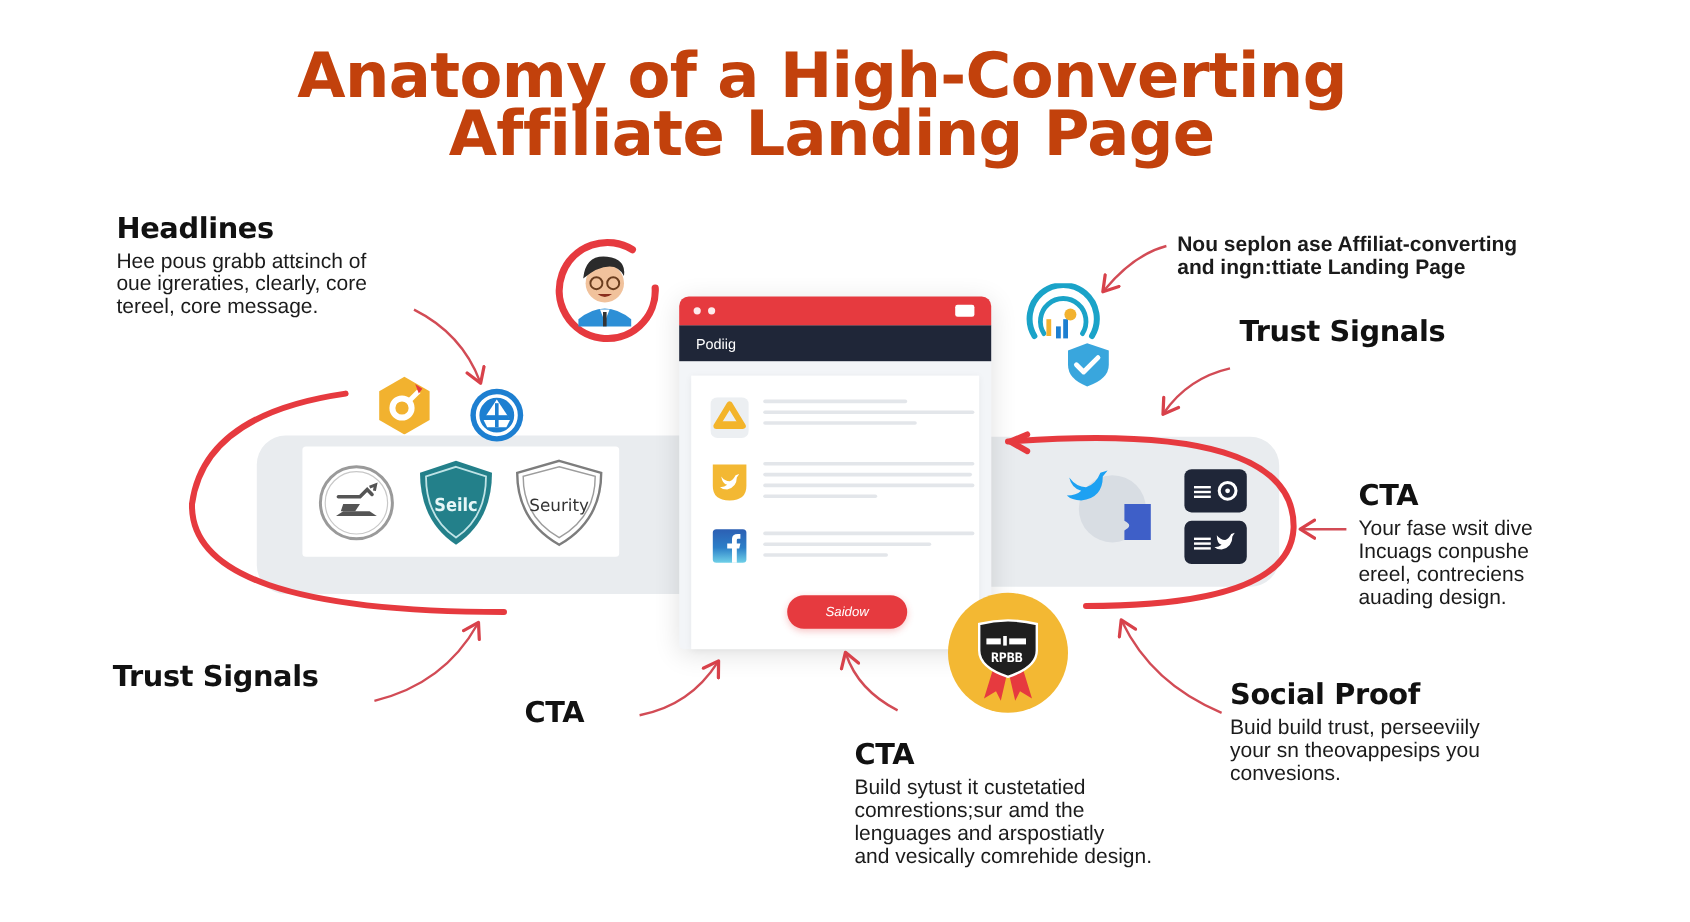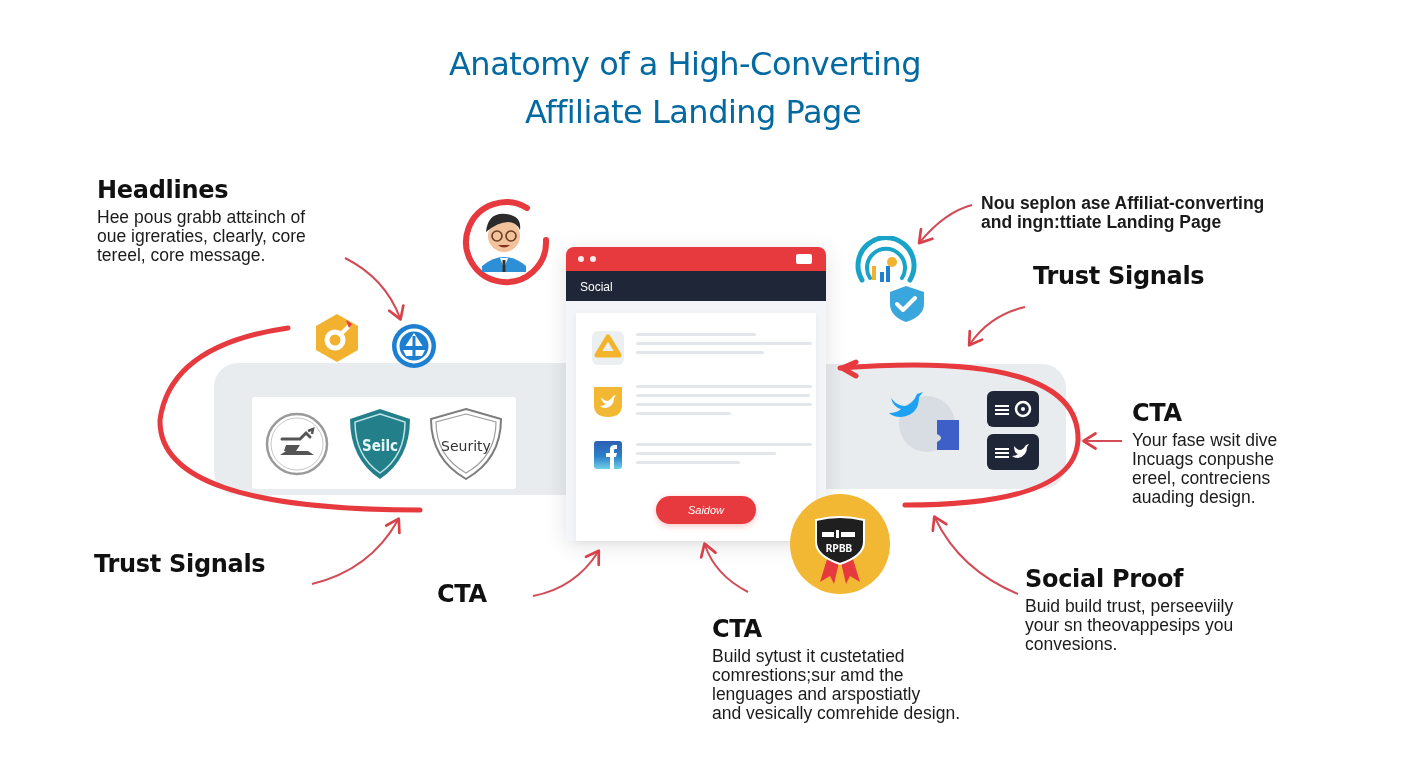--- a/index.html
+++ b/index.html
@@ -1,22 +1,22 @@
 <!DOCTYPE html>
 <html><head>
 <meta charset="utf-8">
 <style>
   * { box-sizing: border-box; margin: 0; padding: 0; }
   html, body { width: 1408px; height: 768px; background: #ffffff; overflow: hidden; }
   body { position: relative; font-family: "Liberation Sans", "DejaVu Sans", sans-serif; color: #111; }
 
   .title {
     position: absolute; left: 0; top: 40px; width: 1370px; text-align: center;
-    font-family: "DejaVu Sans", sans-serif; font-weight: normal; font-size: 32px; line-height: 48px;
-    letter-spacing: -0.5px; color: #0369a1;
+    font-family: "DejaVu Sans", sans-serif; font-weight: bold; font-size: 52px; line-height: 48px;
+    letter-spacing: -0.5px; color: #c2410c;
   }
   .title .l2 { display: block; margin-left: 16px; }
 
   .callout { position: absolute; }
   .callout .head {
     font-family: "DejaVu Sans", sans-serif; font-weight: bold; font-size: 24px; line-height: 28px;
     color: #111; letter-spacing: -0.3px; margin-bottom: 4px;
   }
   .callout .body { font-size: 17.5px; line-height: 19px; color: #1b1b1b; white-space: pre-line; }
 
@@ -40,21 +40,21 @@
   .row { position: absolute; left: 8px; right: 12px; height: 40px; }
   .row .ico { position: absolute; left: 8px; top: 4px; width: 32px; height: 34px; }
   .row .line { position: absolute; left: 52px; height: 3px; background: #e3e6ea; border-radius: 2px; }
   .cta-btn {
     position: absolute; left: 80px; top: 183px; width: 100px; height: 28px;
     background: #e63a3f; border-radius: 14px; color: #fff; font-size: 11px;
     text-align: center; line-height: 28px; box-shadow: 0 2px 6px rgba(230,58,63,0.3);
   }
 
   .trust-box {
-    position: absolute; left: 252px; top: 397px; width: 264px; height: 92px; background: #fff; border-radius: 3px;
+    position: absolute; left: 252px; top: 372px; width: 264px; height: 92px; background: #fff; border-radius: 3px;
   }
   .social-dark {
     position: absolute; width: 52px; height: 36px; background: #1f2638; border-radius: 6px;
   }
   .icon-abs { position: absolute; }
 </style>
 </head>
 <body>
 
 <div class="title">
@@ -86,21 +86,21 @@
   </svg>
 </div>
 
 <div class="browser">
   <div class="topbar">
     <span class="dot" style="left:12px;"></span>
     <span class="dot" style="left:24px;"></span>
     <span class="winbtn"></span>
   </div>
   <div class="navbar">
-    <span>Social</span>
+    <span>Podiig</span>
   </div>
   <div class="content">
     <div class="row" style="top:14px;">
       <svg class="ico" viewBox="0 0 32 34">
         <rect x="0" y="0" width="32" height="34" rx="6" fill="#eceff2"></rect>
         <path d="M16 6 L27 24 H5 Z" fill="none" stroke="#f3b42b" stroke-width="5" stroke-linejoin="round"></path>
         <rect x="6" y="20" width="20" height="5" rx="2.5" fill="#f3b42b"></rect>
       </svg>
       <div class="line" style="top:6px; width:120px;"></div>
       <div class="line" style="top:15px; width:176px;"></div>

